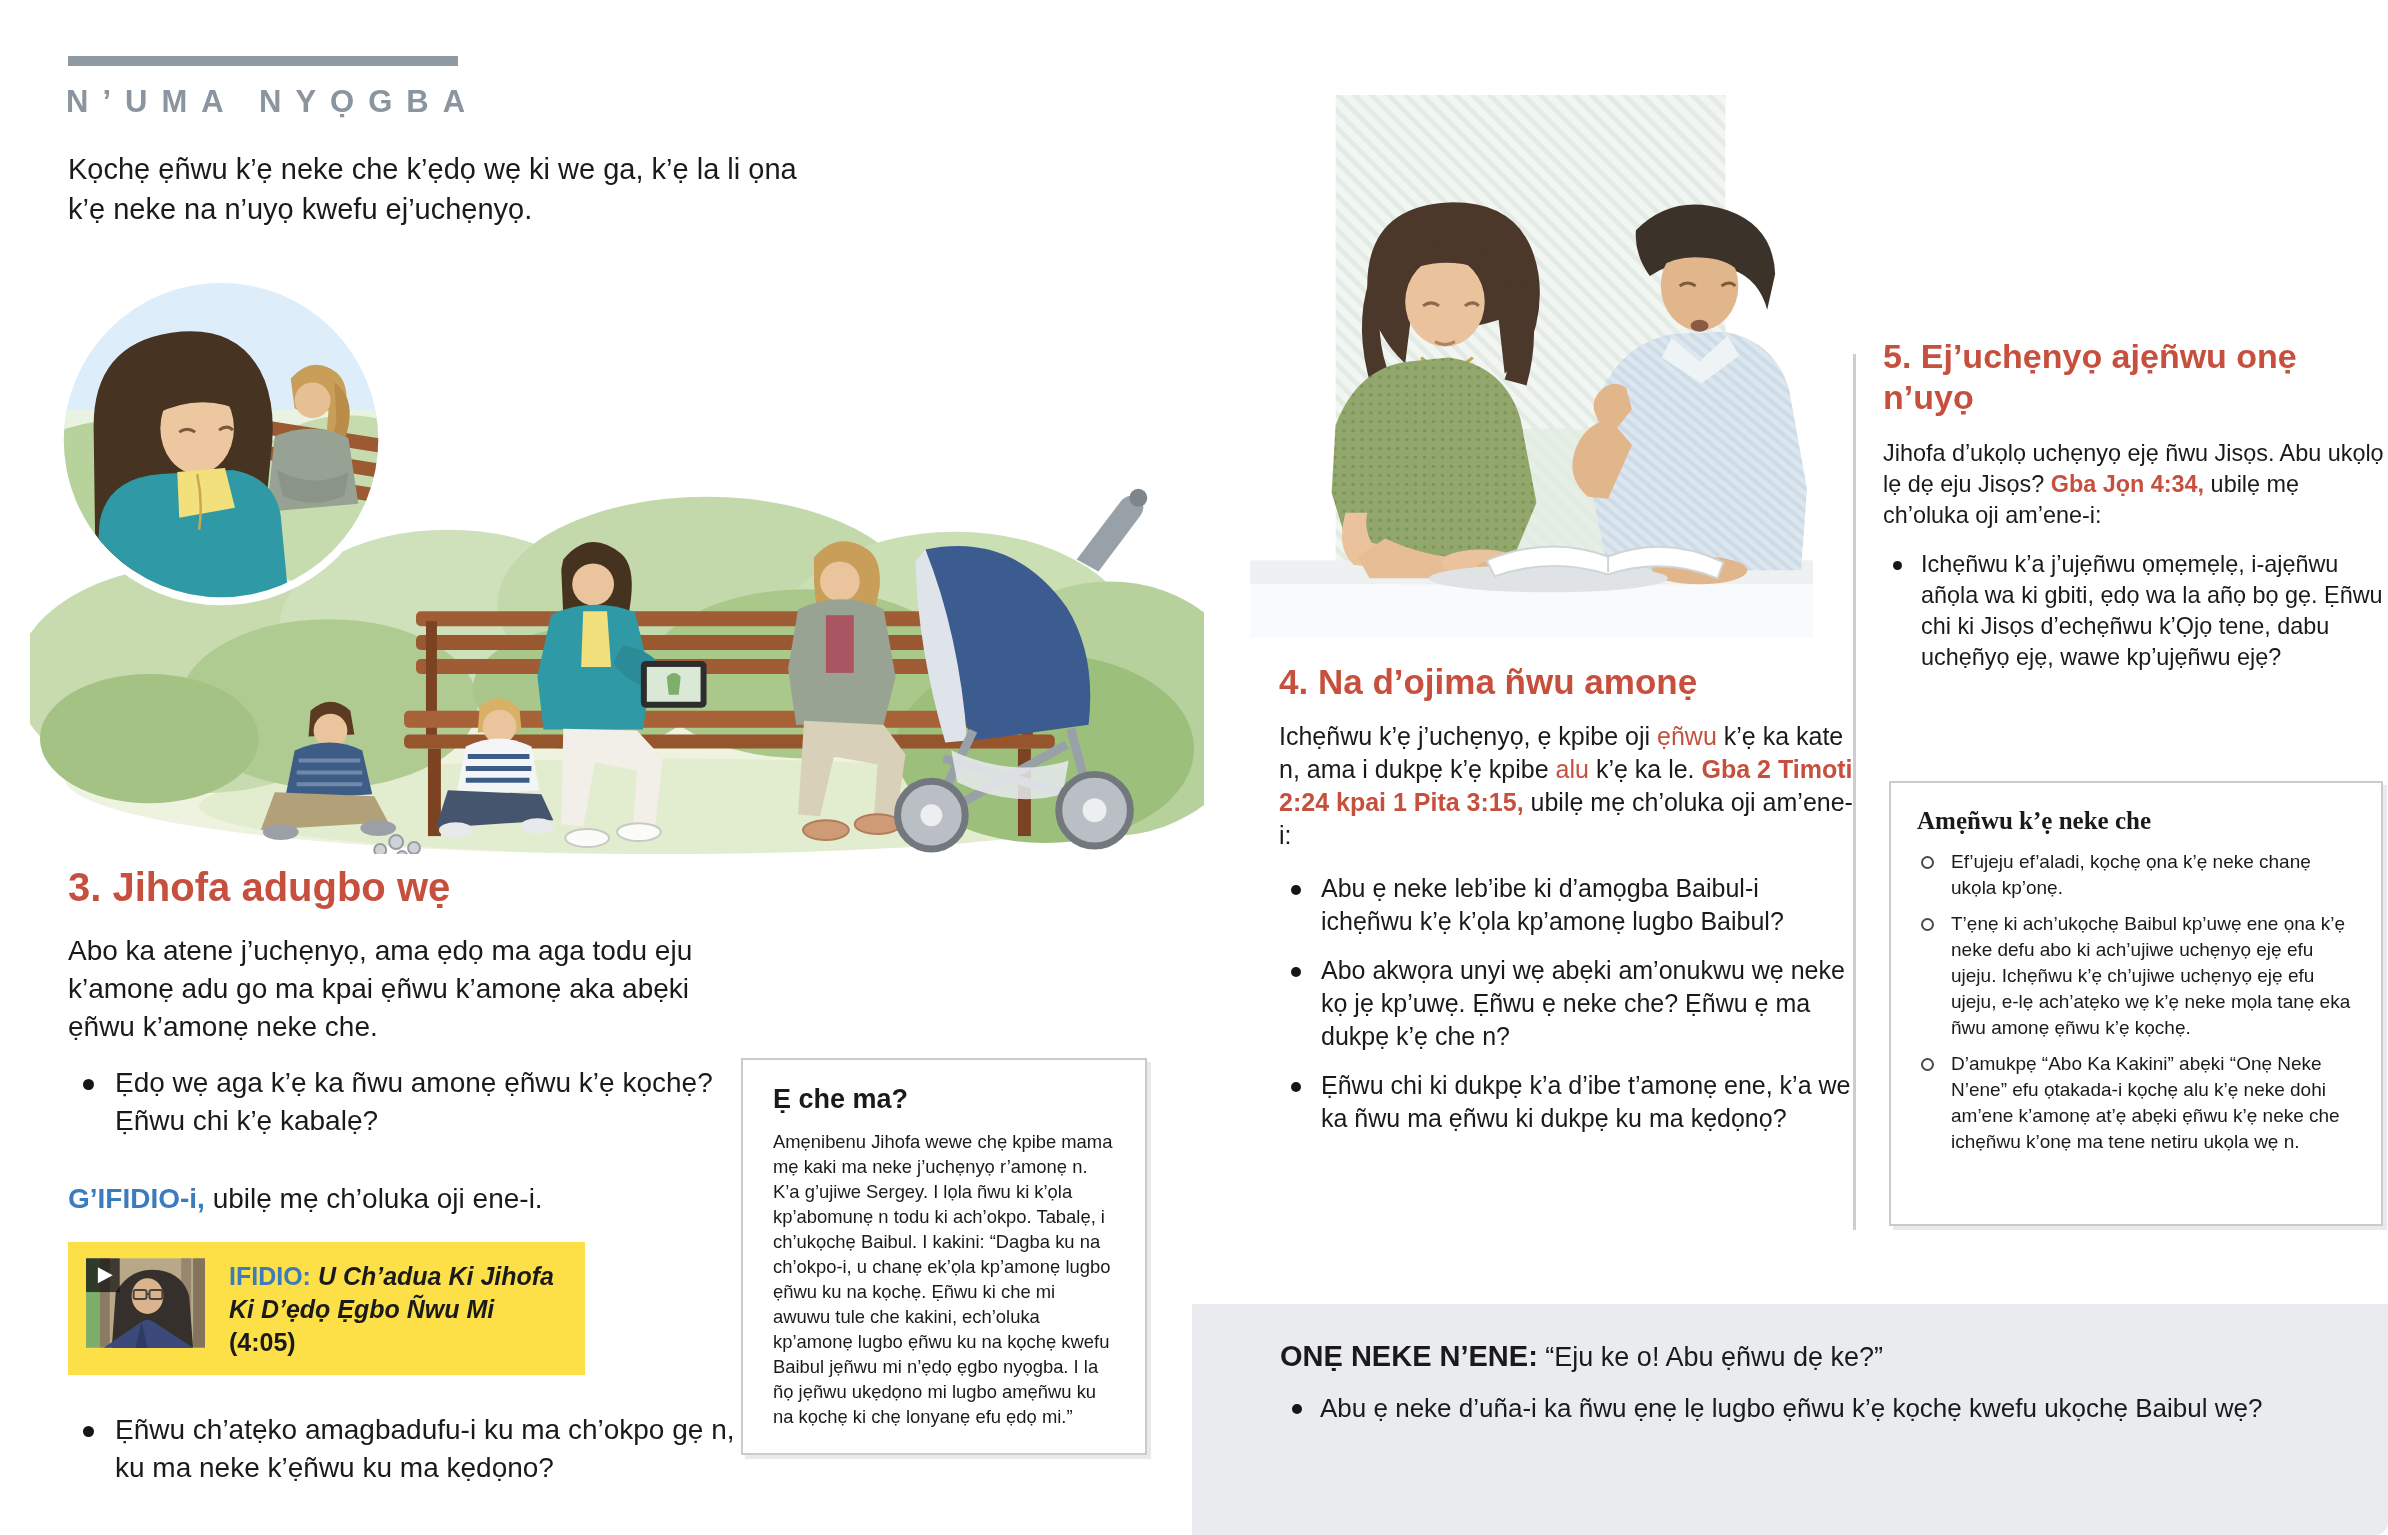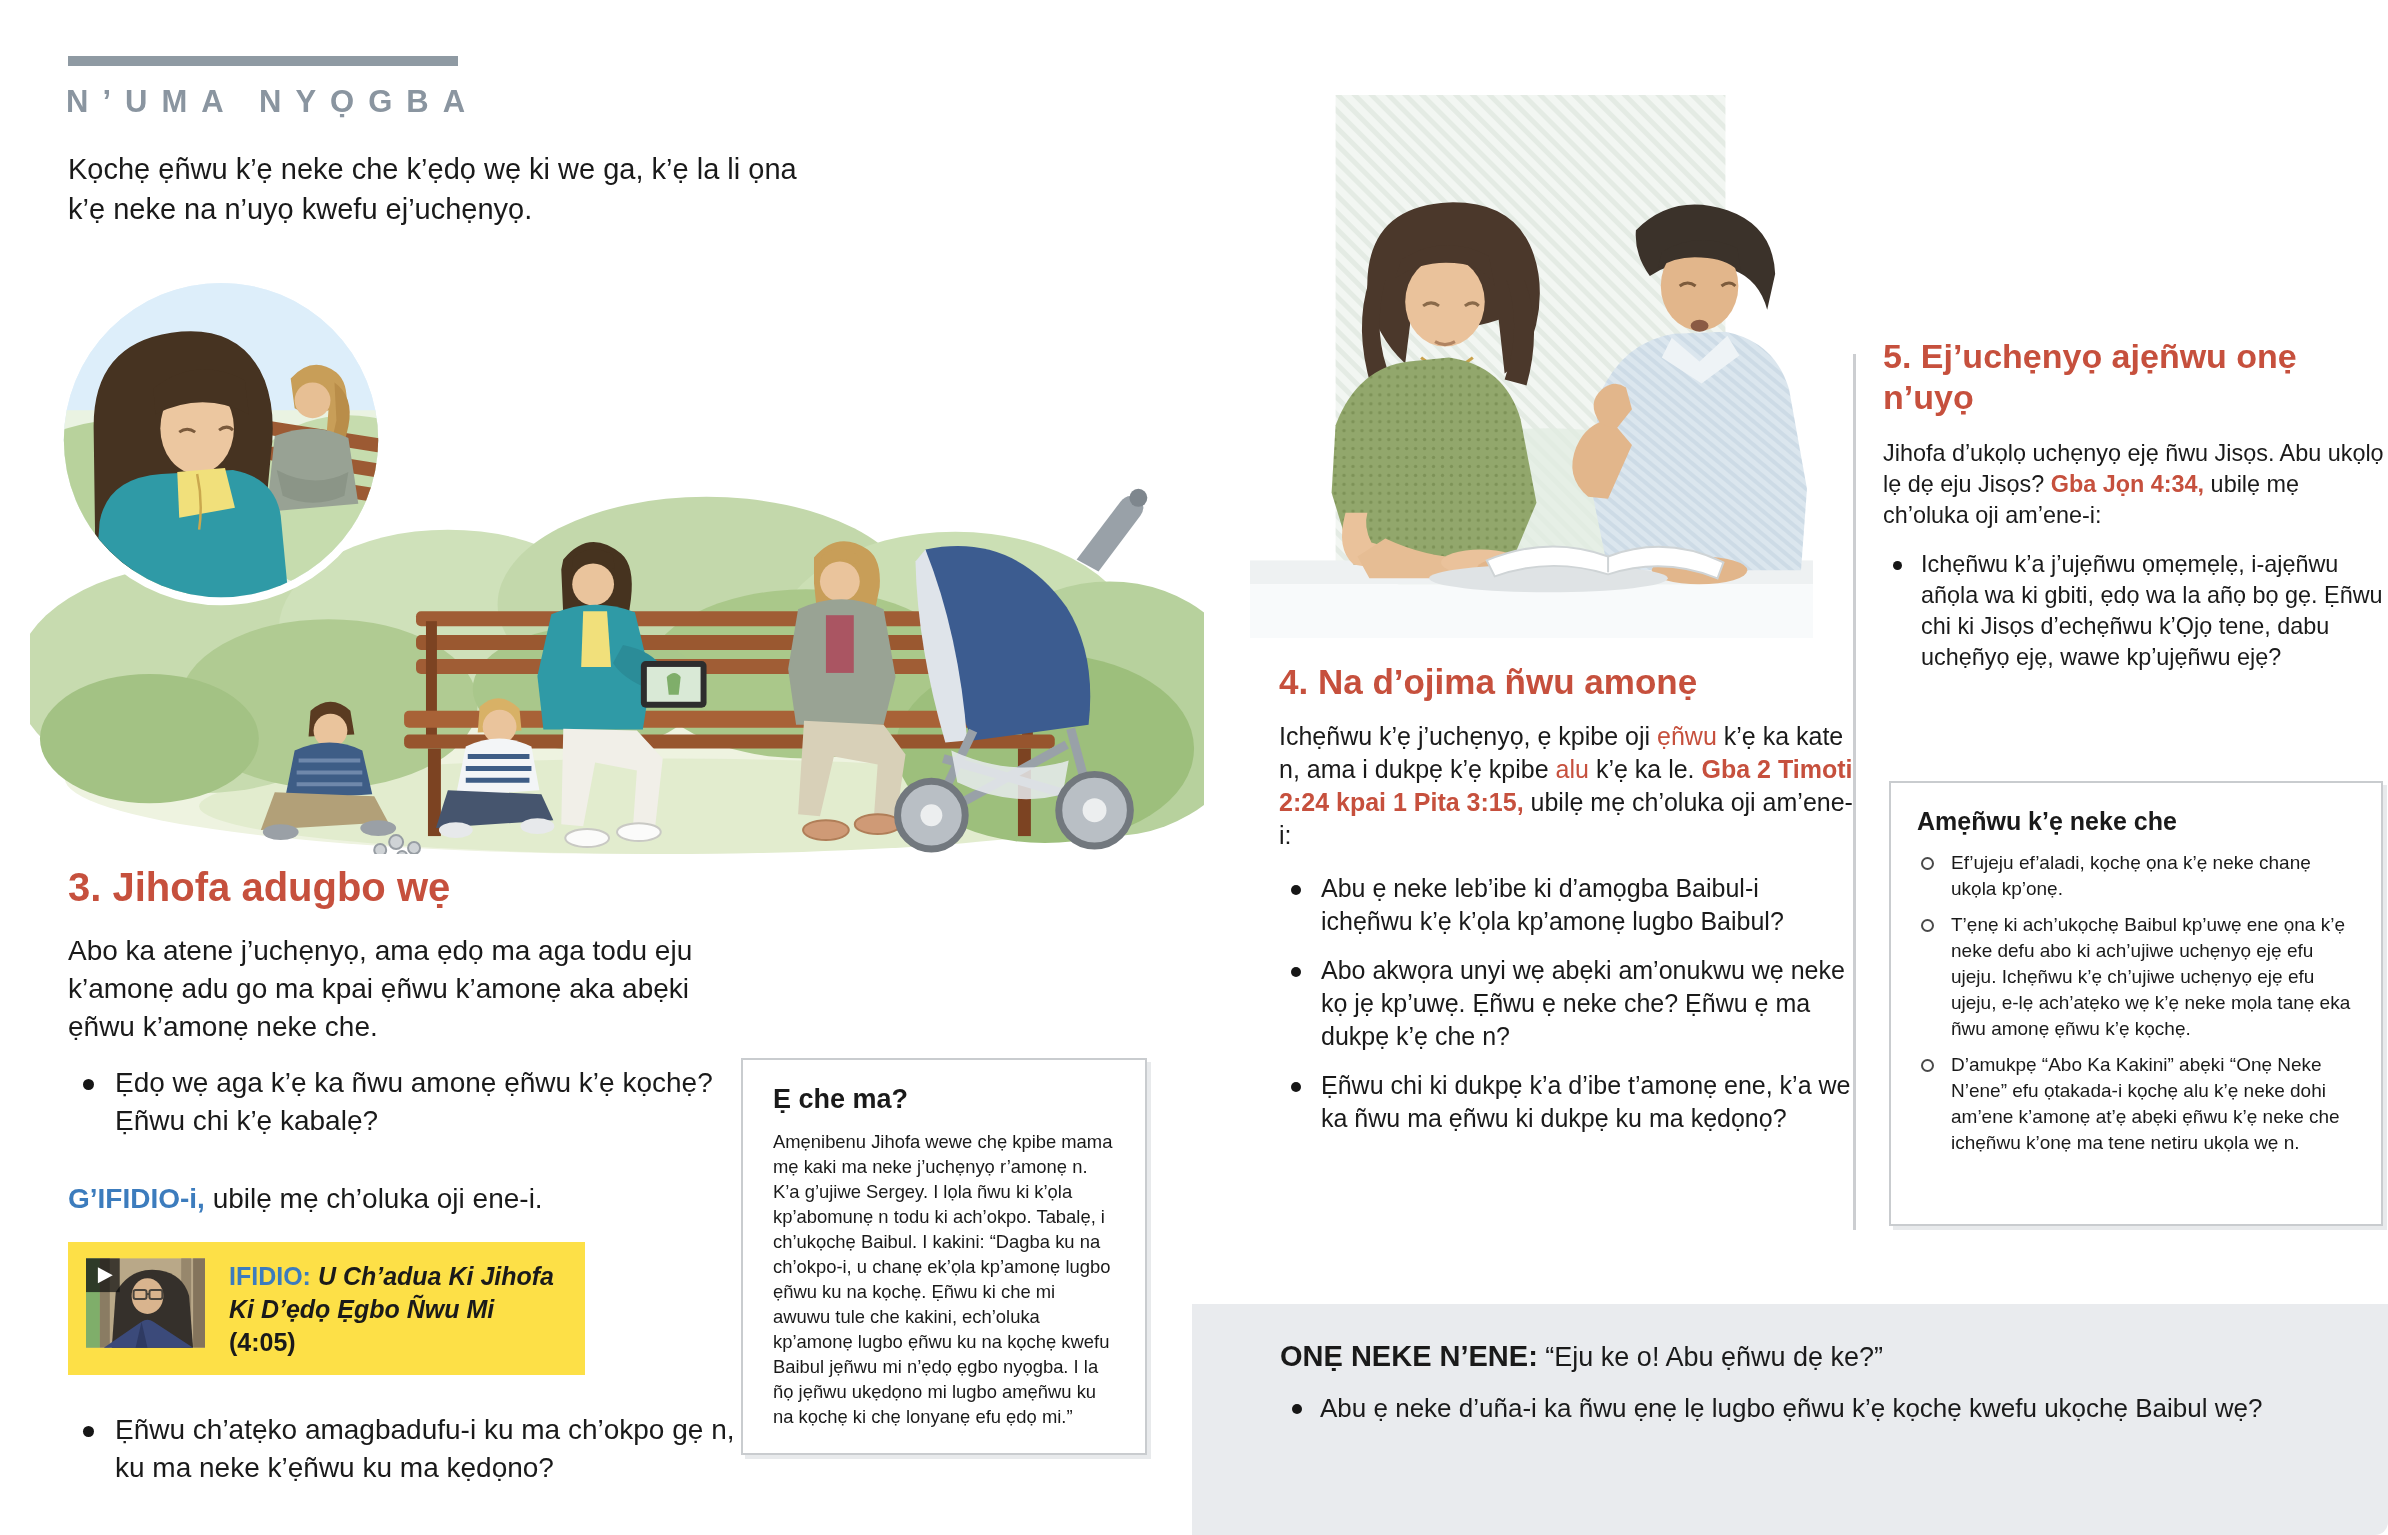--- a/index.html
+++ b/index.html
@@ -53,21 +53,21 @@
 
   .vdivider{position:absolute;left:1853px;top:354px;width:3px;height:876px;background:#ccced1;}
 
   .col-right{left:1883px;top:336px;width:502px;font-size:23.4px;line-height:31px;}
   .col-right h2{font-size:34px;line-height:41px;margin:0 0 20px;}
   .col-right .body{margin:0 0 18px;}
   .col-right .bullets li{padding-left:38px;margin-bottom:14px;}
   .col-right .bullets li::before{left:10px;width:9px;height:9px;}
 
   .todo{left:1889px;top:781px;width:494px;height:445px;padding:24px 26px;overflow:hidden;}
-  .todo h3{margin:0 0 14px;font-size:25px;color:#1a1a1a;}
+  .todo h3{margin:0 0 14px;font-size:25px;color:#1a1a1a;font-family:Liberation Serif, serif;}
   .circle-bullets{list-style:none;margin:0;padding:0;font-size:19px;line-height:26px;}
   .circle-bullets li{position:relative;padding-left:34px;margin-bottom:10px;}
   .circle-bullets li::before{content:"";position:absolute;left:4px;top:7px;width:9px;height:9px;
                              border:2px solid #4a4a4a;border-radius:50%;background:transparent;}
 
   .band{position:absolute;left:1192px;top:1304px;width:1196px;height:231px;background:#e9ebee;
         box-sizing:border-box;padding:36px 16px 0 88px;}
   .band-line{margin:0 0 18px;font-size:27px;}
   .band-label{font-weight:bold;font-size:29px;}
   .band .bullets li{font-size:26px;line-height:34px;padding-left:40px;margin-bottom:0;}

